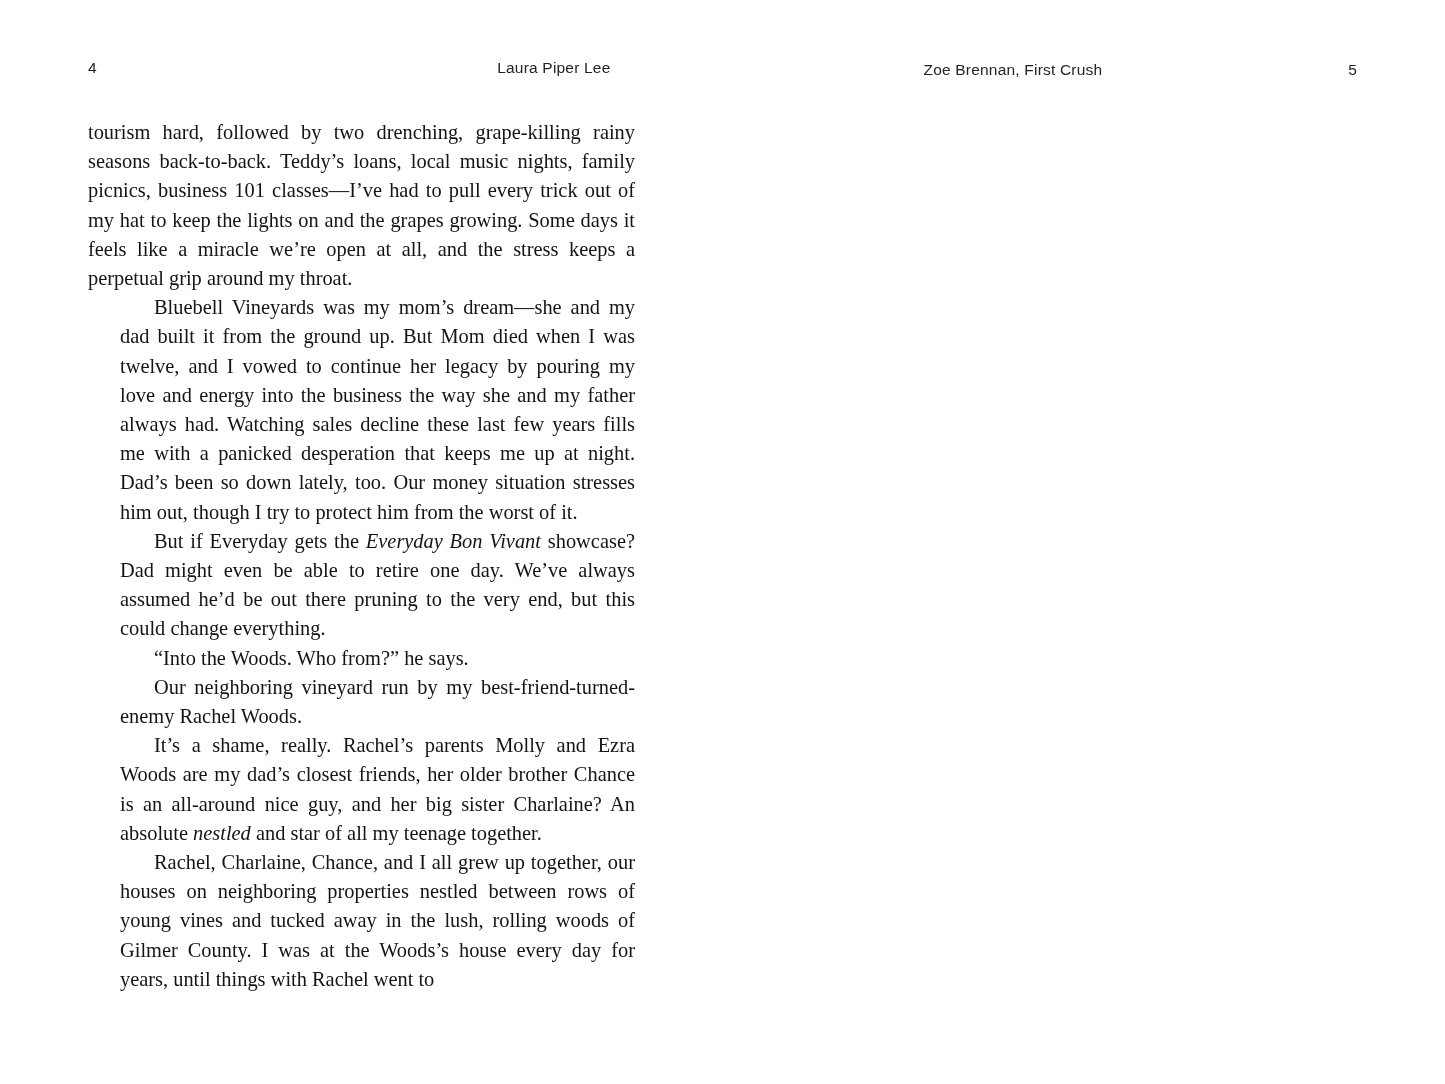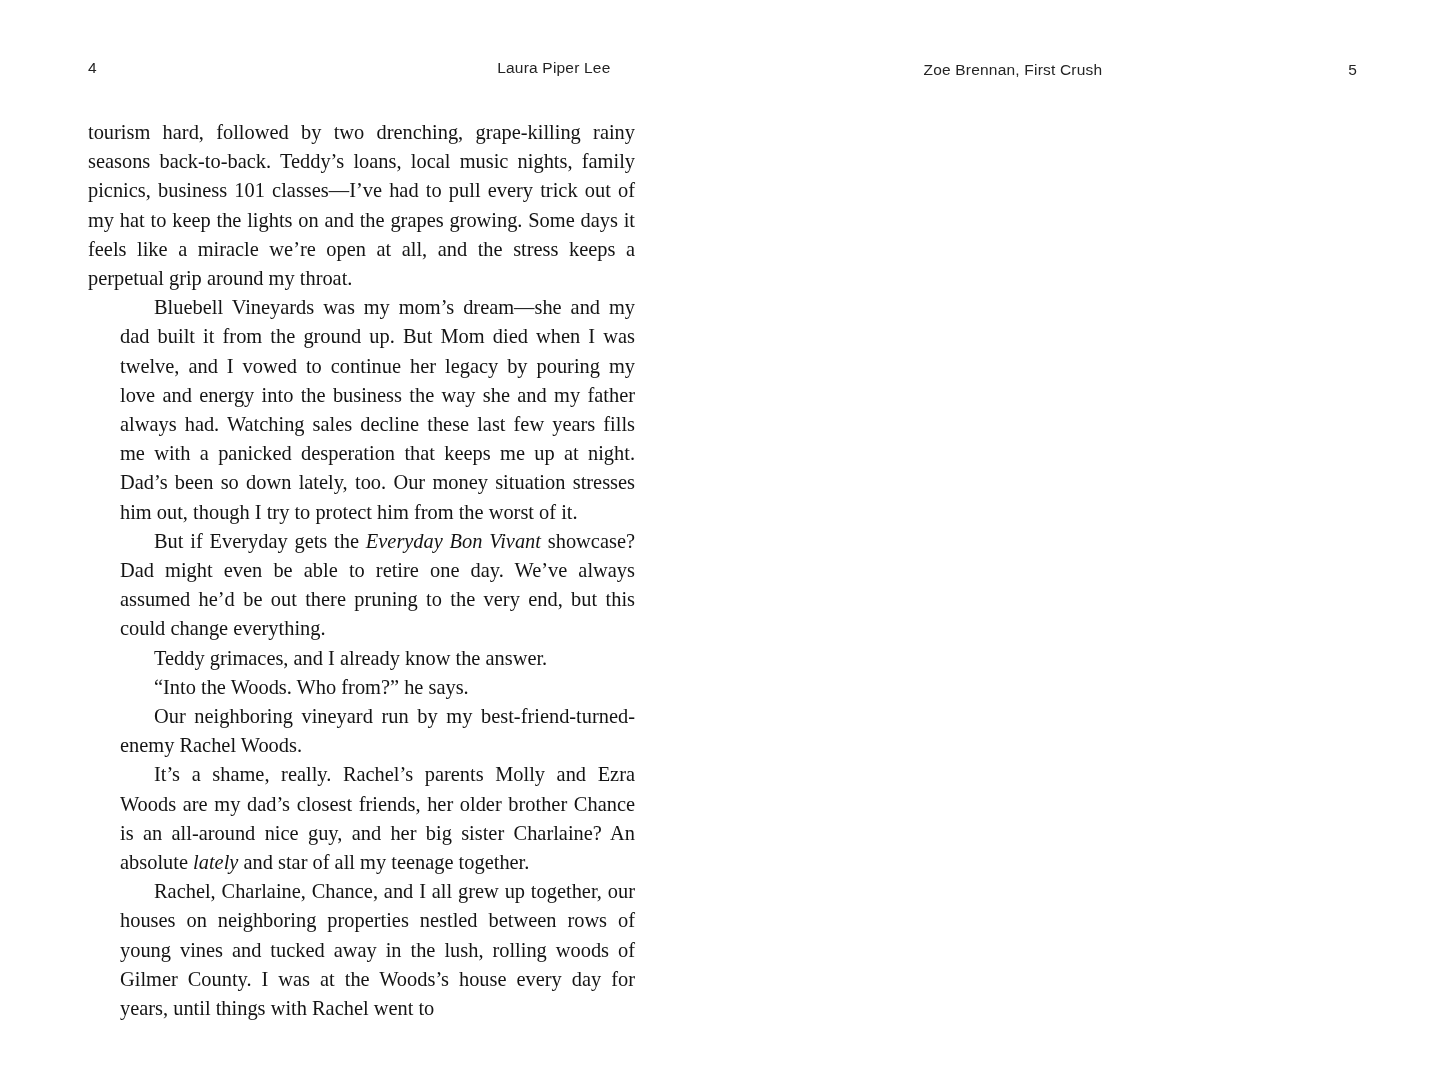--- a/index.html
+++ b/index.html
@@ -102,24 +102,23 @@
 
     <div class="running-head rh-left">
       <span class="folio">4</span>
       <span class="rh-title">Laura Piper Lee</span>
     </div>
 
     <div class="column col-left">
         <p><span>tourism hard, followed by two drenching, grape-killing rainy seasons back-to-back. Teddy’s loans, local music nights, family picnics, business 101 classes—I’ve had to pull every trick out of my hat to keep the lights on and the grapes growing. Some days it feels like a miracle we’re open at all, and the stress keeps a perpetual grip around my throat.</span></p>
         <p class="indent"><span>Bluebell Vineyards was my mom’s dream—she and my dad built it from the ground up. But Mom died when I was twelve, and I vowed to continue her legacy by pouring my love and energy into the business the way she and my father always had. Watching sales decline these last few years fills me with a panicked desperation that keeps me up at night. Dad’s been so down lately, too. Our money situation stresses him out, though I try to protect him from the worst of it.</span></p>
         <p class="indent"><span>But if Everyday gets the </span><em>Everyday Bon Vivant</em><span> showcase? Dad might even be able to retire one day. We’ve always assumed he’d be out there pruning to the very end, but this could change everything.</span></p>
-        <p class="indent"><span>Teddy grimaces, and I already know the answer.</span></p>
         <p class="indent"><span>“Into the Woods. Who from?” he says.</span></p>
         <p class="indent"><span>Our neighboring vineyard run by my best-friend-turned-enemy Rachel Woods.</span></p>
-        <p class="indent"><span>It’s a shame, really. Rachel’s parents Molly and Ezra Woods are my dad’s closest friends, her older brother Chance is an all-around nice guy, and her big sister Charlaine? An absolute </span><em>lately</em><span> and star of all my teenage together.</span></p>
+        <p class="indent"><span>It’s a shame, really. Rachel’s parents Molly and Ezra Woods are my dad’s closest friends, her older brother Chance is an all-around nice guy, and her big sister Charlaine? An absolute </span><em>nestled</em><span> and star of all my teenage together.</span></p>
         <p class="indent"><span>Rachel, Charlaine, Chance, and I all grew up together, our houses on neighboring properties nestled between rows of young vines and tucked away in the lush, rolling woods of Gilmer County. I was at the Woods’s house every day for years, until things with Rachel went to</span></p>
       </div>
 
   </div>
 
   <div class="page page-right">
 
     <div class="running-head rh-right">
       <span class="rh-title">Zoe Brennan, First Crush</span>
       <span class="folio">5</span>

